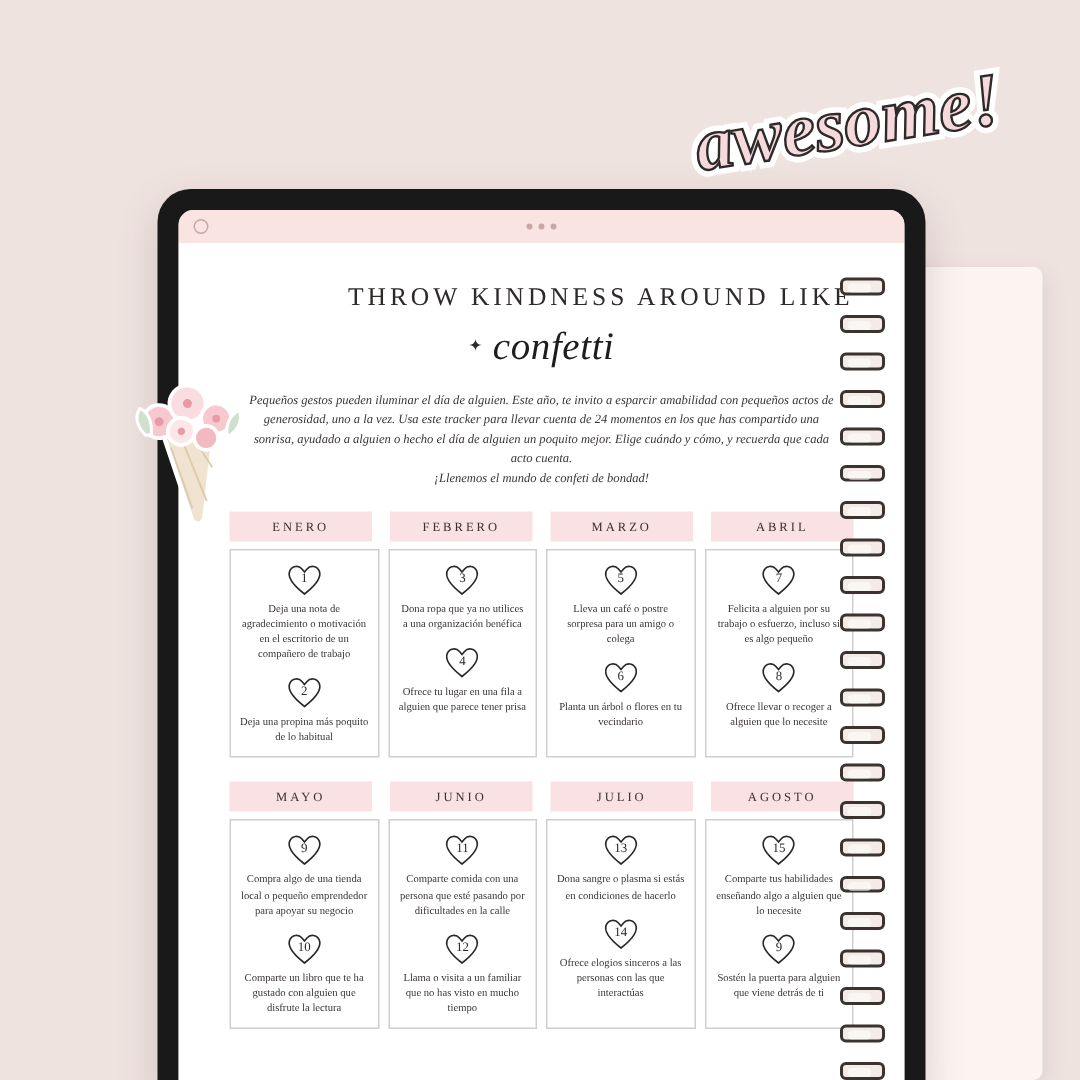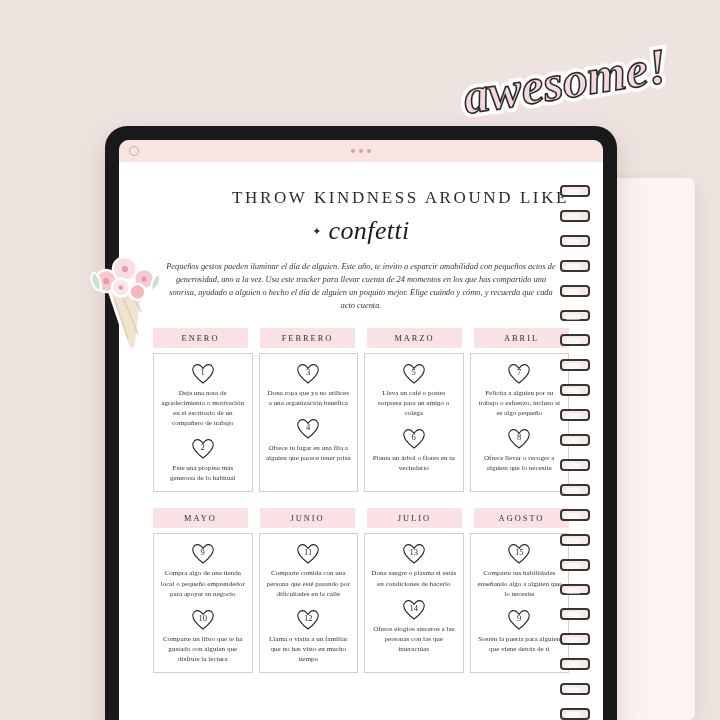--- a/index.html
+++ b/index.html
@@ -227,20 +227,21 @@
       <div class="brand-row">
         <span class="brand-diamond">✦</span>
         <span class="brand">confetti</span>
       </div>
 
 
       <div class="intro">
         <span>Pequeños gestos pueden iluminar el día de alguien. Este año, te invito a esparcir amabilidad con pequeños actos de</span>
         <span>generosidad, uno a la vez. Usa este tracker para llevar cuenta de 24 momentos en los que has compartido una sonrisa,</span>
         <span>ayudado a alguien o hecho el día de alguien un poquito mejor. Elige cuándo y cómo, y recuerda que cada acto cuenta.</span>
+        <span class="last">¡Llenemos el mundo de confeti de bondad!</span>
       </div>
 
       <div class="quarter">
         <div class="month-head">
           <div class="mh">ENERO</div>
           <div class="mh">FEBRERO</div>
           <div class="mh">MARZO</div>
           <div class="mh">ABRIL</div>
         </div>
         <div class="month-body">
@@ -255,21 +256,21 @@
               </div>
               <div class="entry-text">Deja una nota de agradecimiento o motivación en el escritorio de un compañero de trabajo</div>
             </div>
             <div class="entry">
               <div class="heart">
                 <svg viewBox="0 0 26 24">
                     <path d="M13 22 C4 15 1.5 10.5 3.2 6.6 C4.7 3.2 9 2.6 11.3 5.3 L13 7.3 L14.7 5.3 C17 2.6 21.3 3.2 22.8 6.6 C24.5 10.5 22 15 13 22 Z" fill="none" stroke="#2b2727" stroke-width="1.1"></path>
                   </svg>
                 <span class="num">2</span>
               </div>
-              <div class="entry-text">Este una propina más generosa de lo habitual</div>
+              <div class="entry-text">Deja una propina más poquito de lo habitual</div>
             </div>
           </div>
 
           <div class="col">
             <div class="entry">
               <div class="heart">
                 <svg viewBox="0 0 26 24">
                     <path d="M13 22 C4 15 1.5 10.5 3.2 6.6 C4.7 3.2 9 2.6 11.3 5.3 L13 7.3 L14.7 5.3 C17 2.6 21.3 3.2 22.8 6.6 C24.5 10.5 22 15 13 22 Z" fill="none" stroke="#2b2727" stroke-width="1.1"></path>
                   </svg>
                 <span class="num">3</span>

